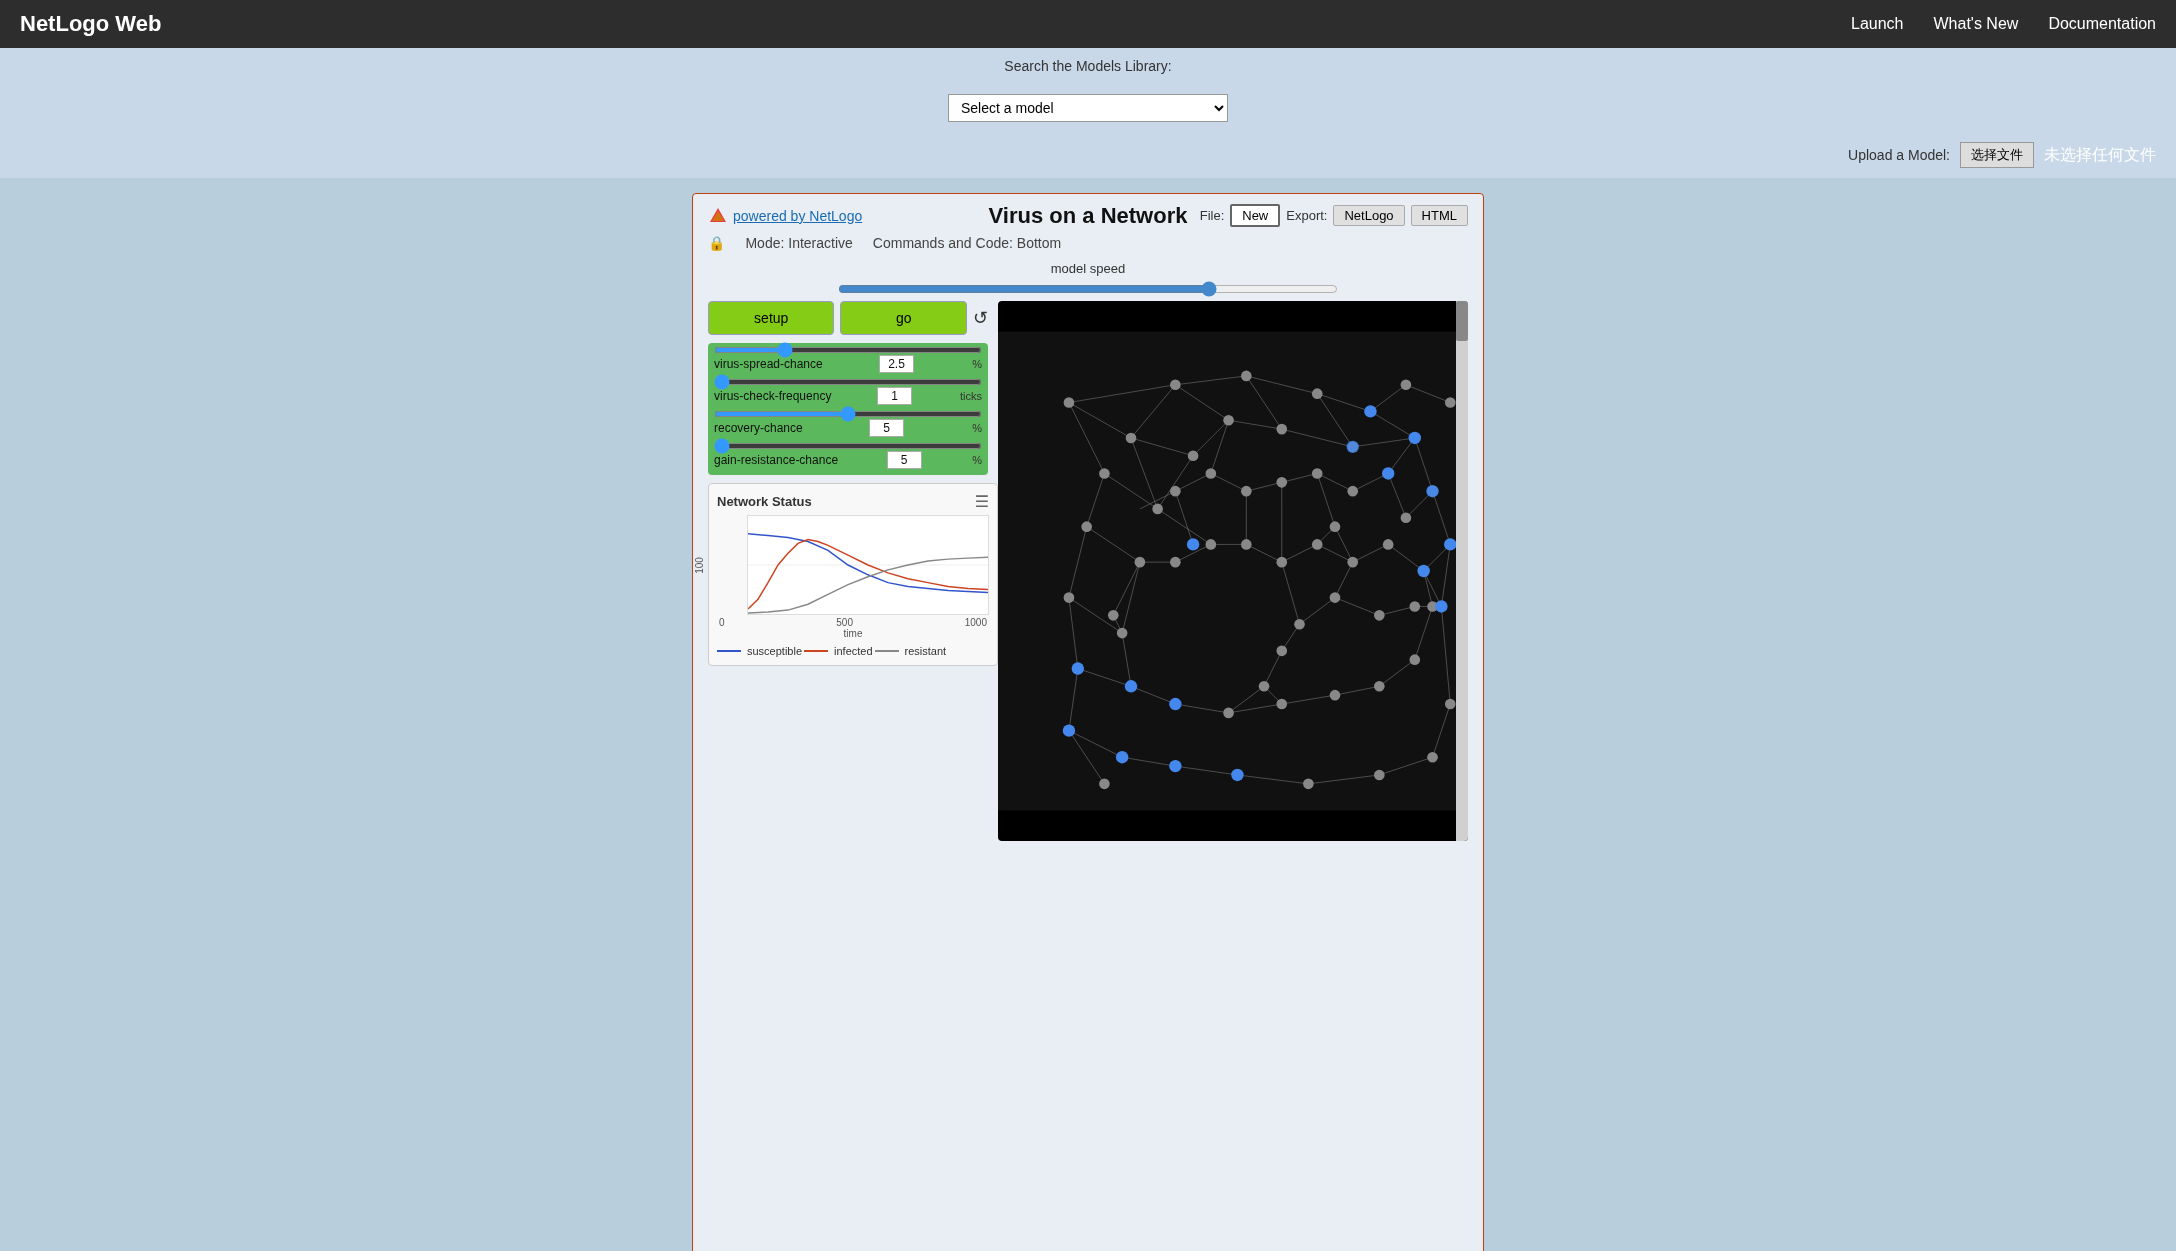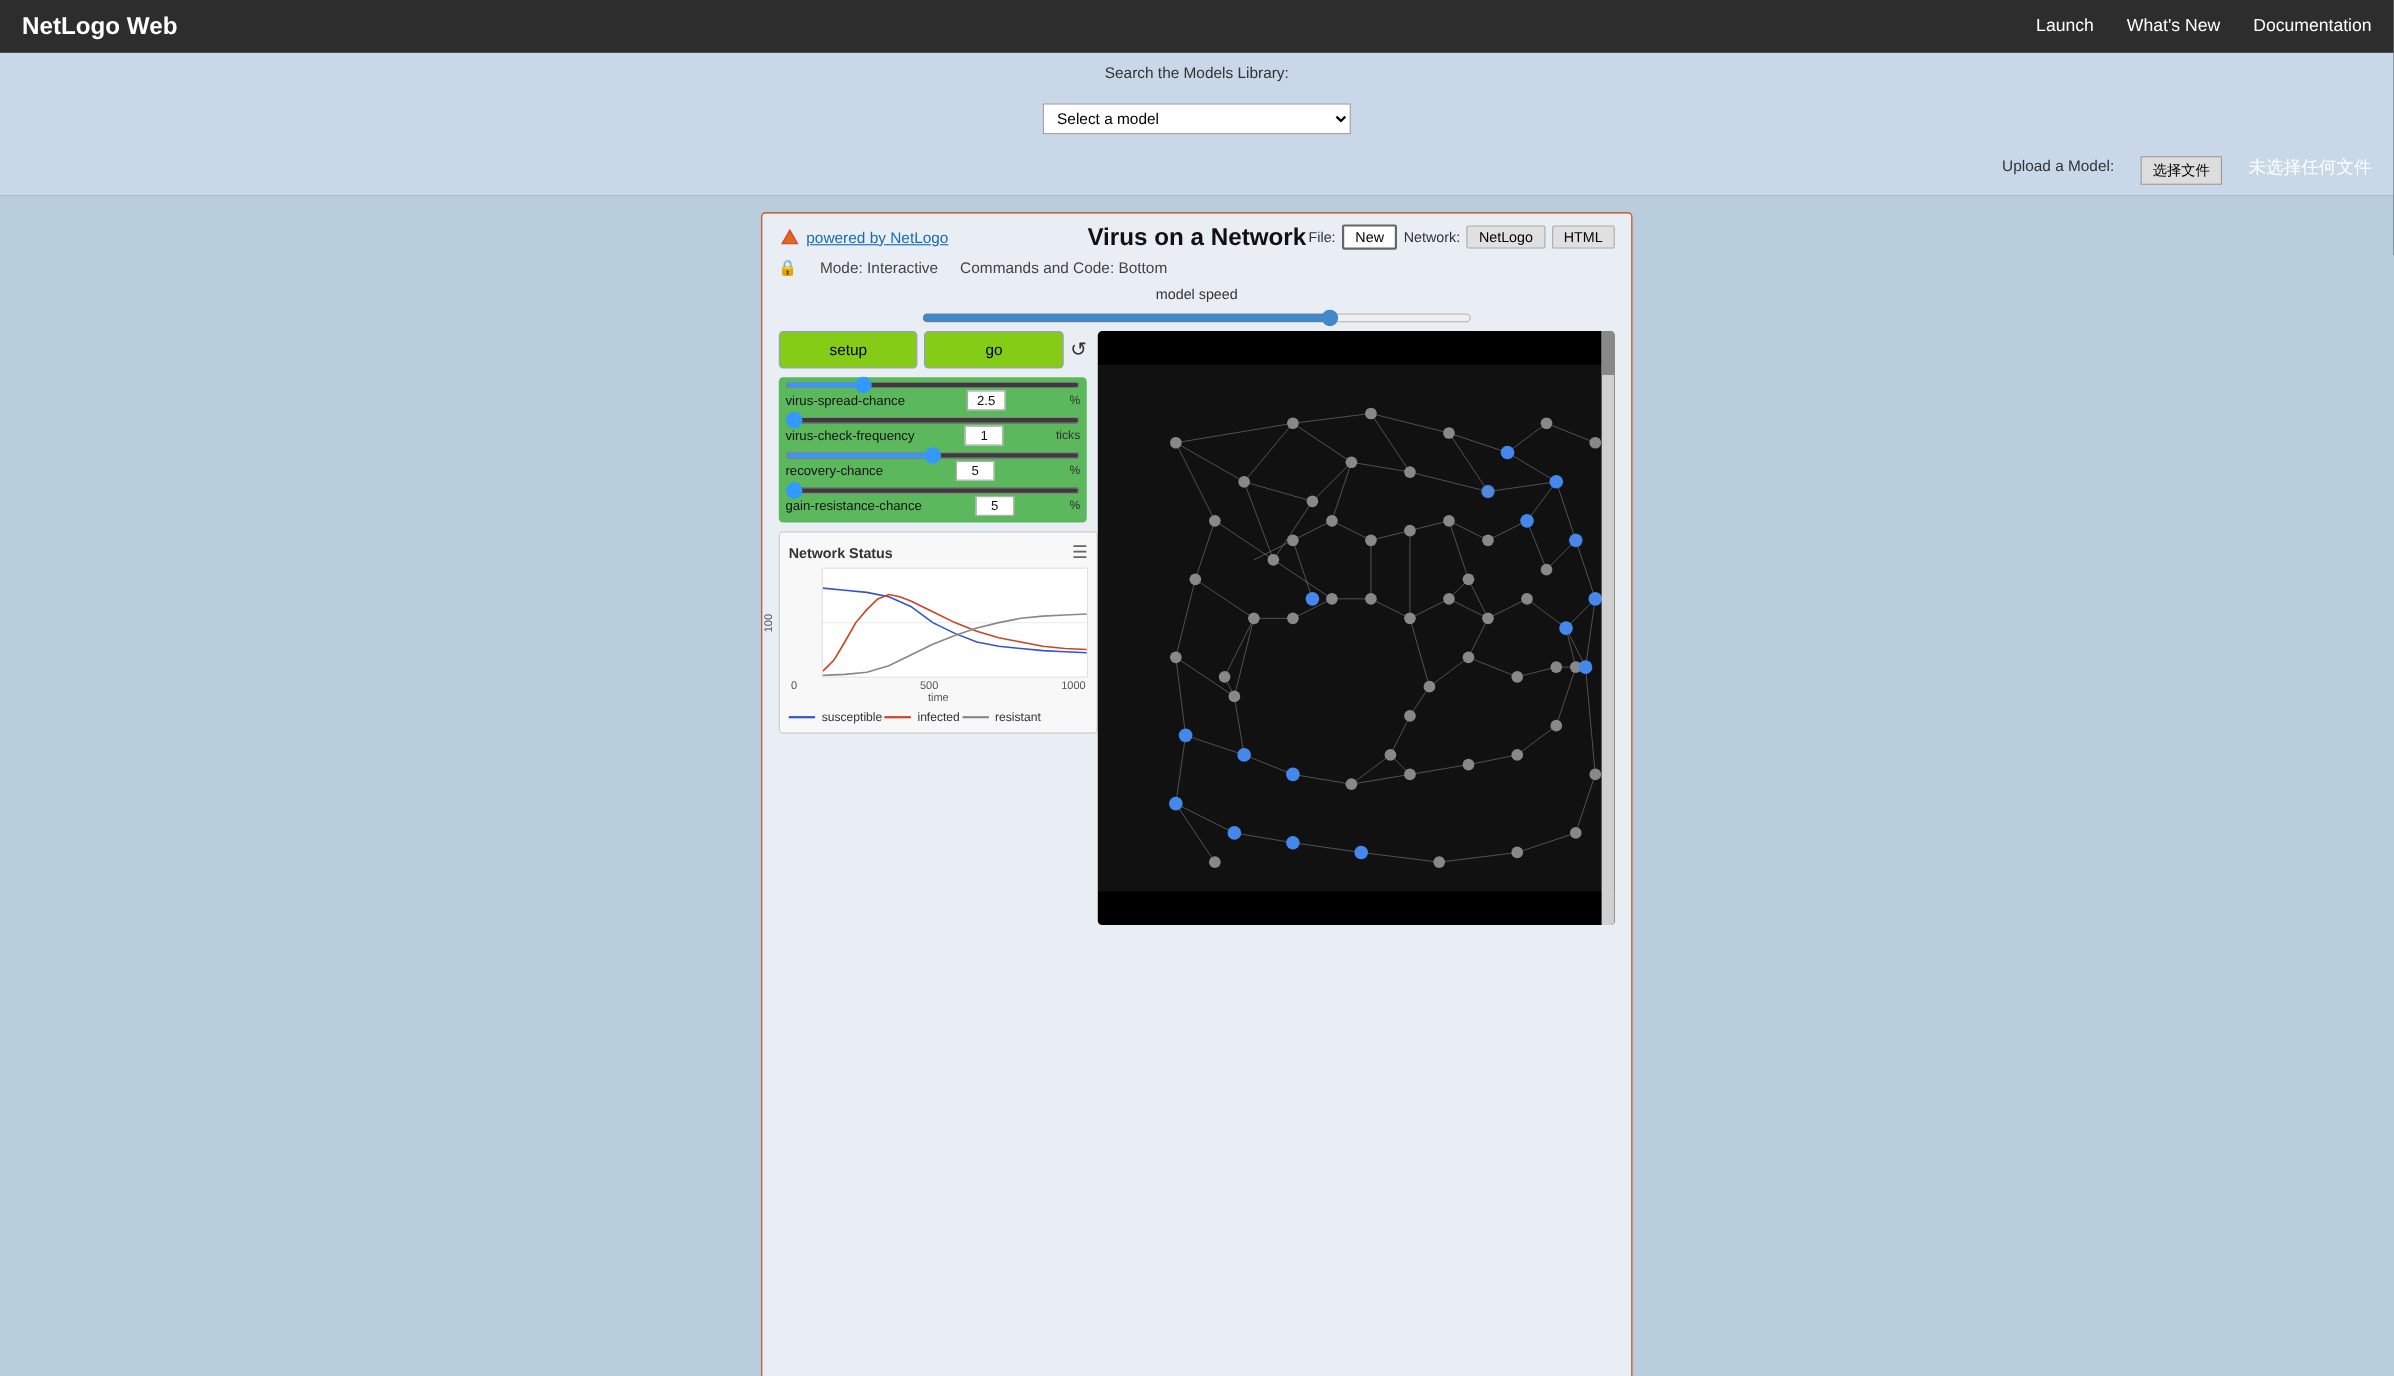--- a/index.html
+++ b/index.html
@@ -40,21 +40,21 @@
       flex-direction: column;
     }
     .topbar label { color: #333; font-size: 14px; }
     .topbar select {
       padding: 4px 8px;
       font-size: 14px;
       border: 1px solid #999;
       background: #fff;
       width: 280px;
     }
-    .upload-section { margin-left: auto; display: flex; gap: 24px; }
+    .upload-section { margin-left: auto; display: flex; align-items: center; gap: 10px; }
     .upload-section label { color: #333; font-size: 14px; }
     .upload-btn {
       background: #ddd;
       border: 1px solid #999;
       padding: 3px 10px;
       font-size: 13px;
       cursor: pointer;
     }
 
     
@@ -341,21 +341,21 @@
         <svg class="netlogo-logo" viewBox="0 0 20 20">
           <polygon points="10,2 18,16 2,16" fill="#e84040"></polygon>
           <polygon points="10,5 16,15 4,15" fill="#cc8800" opacity="0.7"></polygon>
         </svg>
         <span>powered by NetLogo</span>
       </a>
       <span class="model-title">Virus on a Network</span>
       <div class="file-controls">
         <span class="file-label">File:</span>
         <button class="file-btn active">New</button>
-        <span class="file-label">Network:</span>
+        <span class="file-label">Export:</span>
         <button class="file-btn">NetLogo</button>
         <button class="file-btn">HTML</button>
       </div>
     </div>
 
     <div class="mode-bar">
       <span class="lock-icon">🔒</span>
       <span>Mode: Interactive</span>
       <span>Commands and Code: Bottom</span>
     </div>

